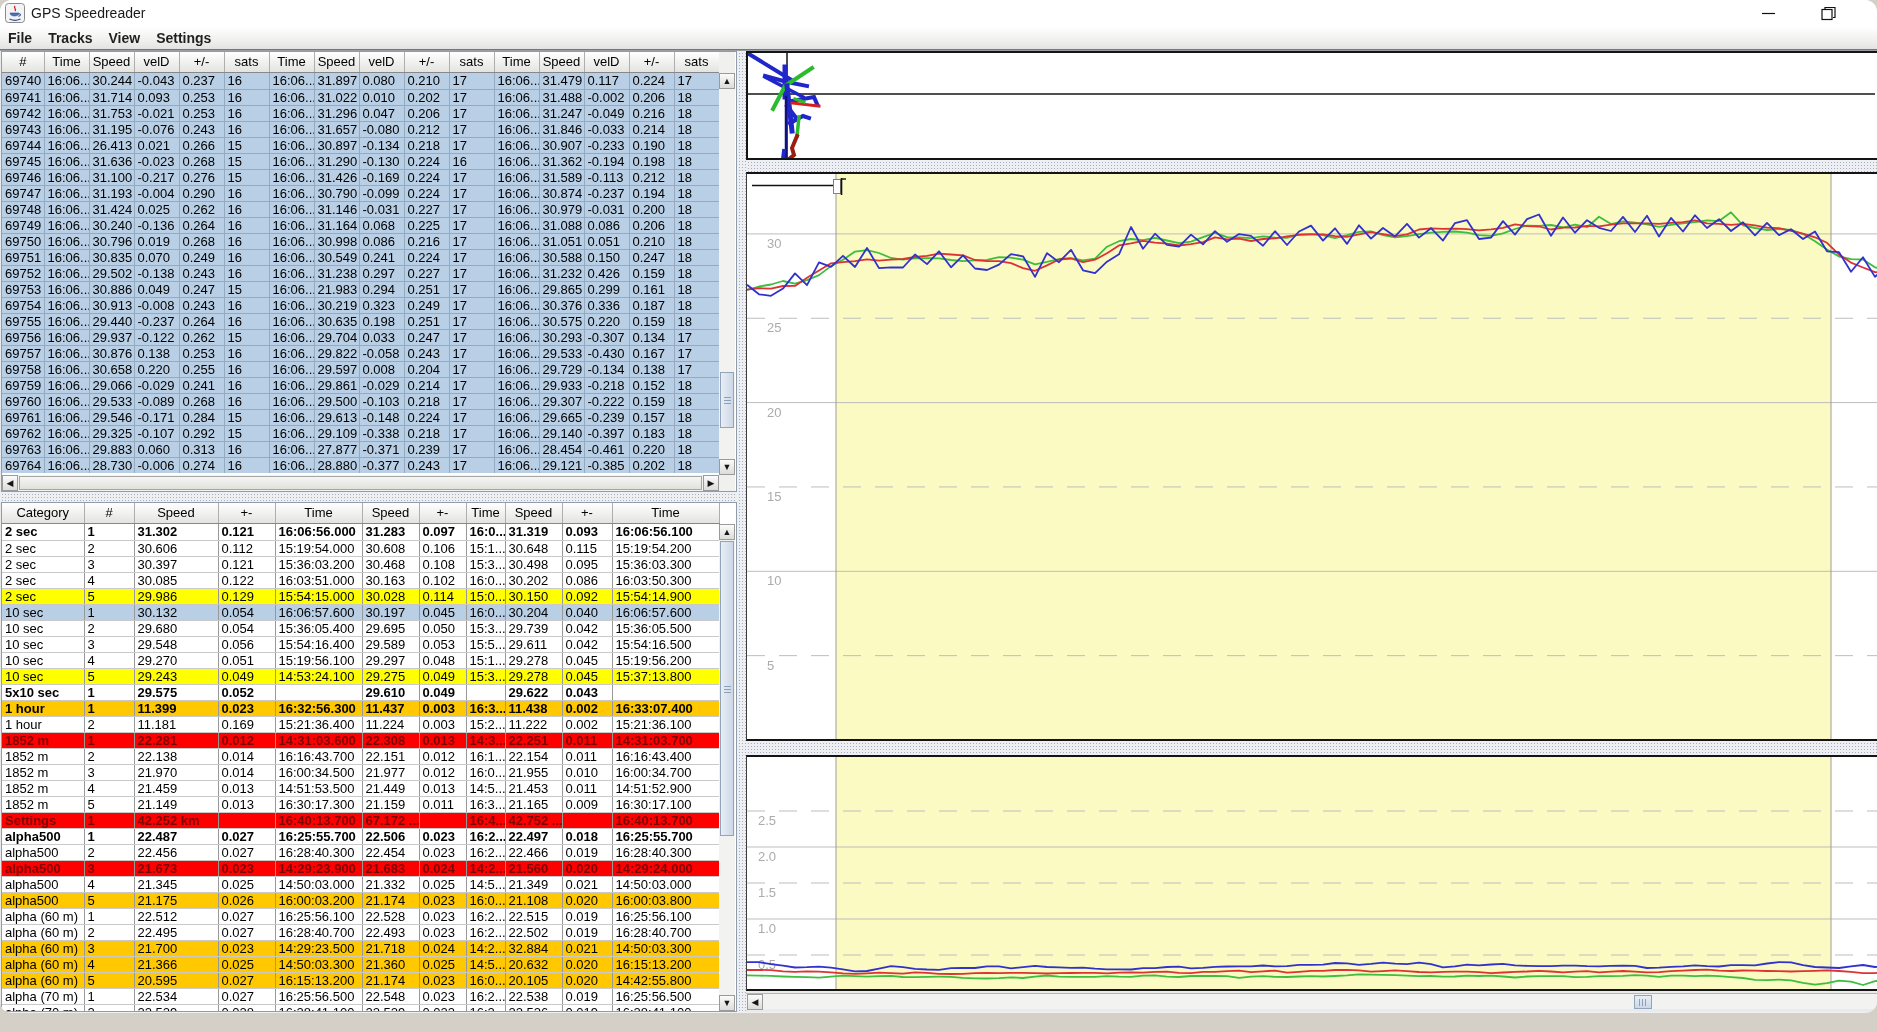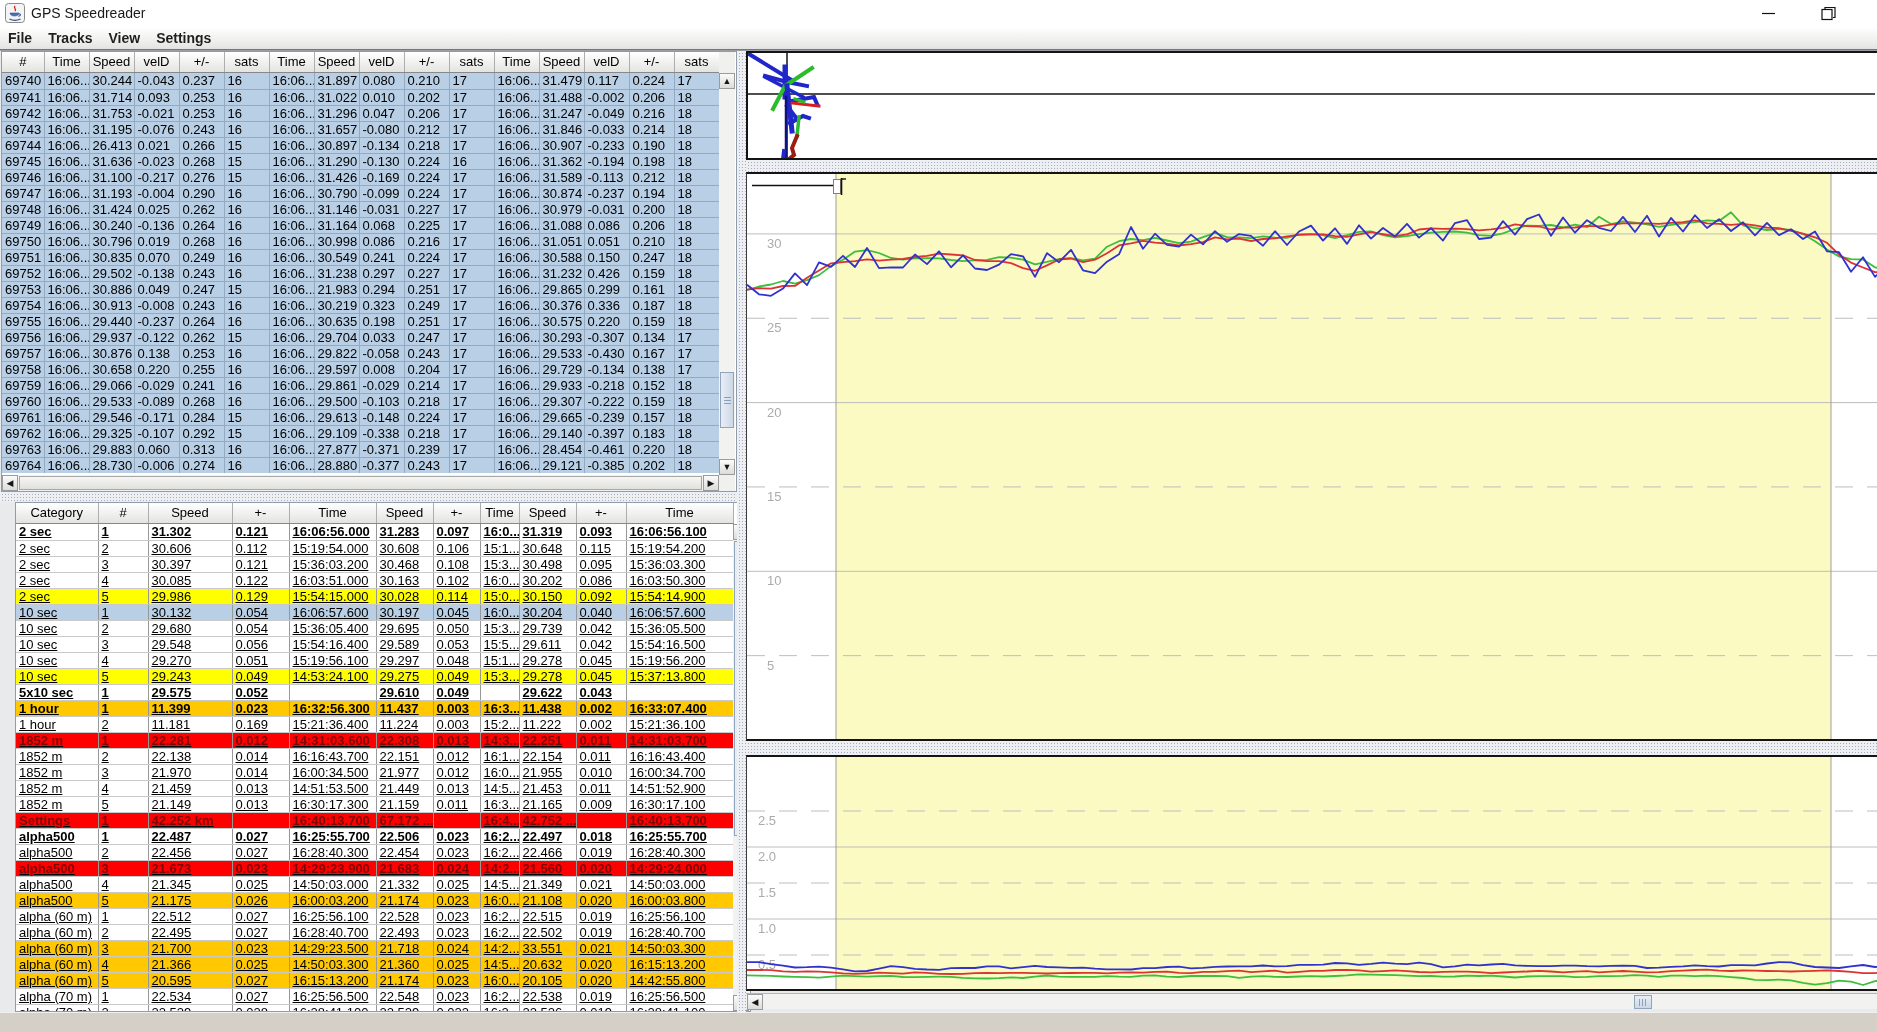--- a/index.html
+++ b/index.html
@@ -1,18 +1,18 @@
 <!DOCTYPE html>
 <html><head>
 <meta charset="utf-8">
 <style>
 * { margin:0; padding:0; box-sizing:border-box; }
 html,body { background:#d4d0c8; }
 body { font-family:"Liberation Sans", sans-serif; -webkit-font-smoothing:antialiased; }
-#app { position:relative; width:1877px; height:1013px; background:#f0f0f0; overflow:hidden; }
+#app { position:relative; width:1877px; height:1013px; background:#f0f0f0; overflow:hidden;border-radius:12px; }
 
 
 .titlebar { position:absolute; left:0; top:0; width:1877px; height:27px; background:#ffffff; }
 .appicon { position:absolute; left:5px; top:3px; width:20px; height:20px; }
 .title-text { position:absolute; left:31px; top:5px; font-size:14px; color:#1a1a1a; }
 .winbtn { position:absolute; top:0; width:40px; height:27px; display:flex; align-items:center; justify-content:center; }
 .winbtn.min { left:1748px; }
 .winbtn.max { left:1808px; }
 
 
@@ -21,36 +21,36 @@
   padding-left:7px; }
 .menu-item { display:inline-block; padding:3px 8px 0 8px; margin-right:0; font-weight:bold; font-size:14px; color:#1f1f1f; }
 .menu-item:first-child { padding-left:1px; }
 
 
 .contentbg { position:absolute; left:0; top:50px; width:1877px; height:962px; background:#e9eaec; border-top:1px solid #9a9da4; }
 
 
 .scrollpane { position:absolute; border:1px solid #8e9cac; background:#ffffff; overflow:hidden; }
 #topPane { left:1px; top:51px; width:736px; height:441px; }
-#botPane { left:15px; top:502px; width:736px; height:510px; }
+#botPane { left:1px; top:502px; width:736px; height:510px; }
 table.tbl { border-collapse:collapse; table-layout:fixed; font-size:13px; color:#000; }
 .tbl td { height:16px; line-height:15px; padding:0 0 0 3px; white-space:nowrap; overflow:hidden; }
 .tbl th { height:20px; font-weight:normal; text-align:center; white-space:nowrap; overflow:hidden;
   background:linear-gradient(#ffffff,#eeeeec 60%,#e3e3e1); border-right:1px solid #aeaeae; border-bottom:1px solid #888888; padding:0 2px; }
 #ptTable td { background:#b8cfe5; border-right:1px solid #94aac1; border-bottom:1px solid #94aac1; }
 #rtTable td { border-right:1px solid #989898; border-bottom:1px solid #c9c9c9; background:#fff; }
 #rtTable tr.yellow td { background:#ffff00; }
 #rtTable tr.orange td { background:#ffc800; }
 #rtTable tr.red td { background:#ff0000; color:#7d0400; }
 #rtTable tr.selected td { background:#b8cfe5; }
 #rtTable tr.bold td { font-weight:bold; }
 .tblhead { position:absolute; left:0; top:0; }
 .tblbody { position:absolute; left:0; }
 #topPane .tblbody { top:21px; height:400px; overflow:hidden; }
-#botPane .tblbody { top:21px; height:487px; overflow:hidden;text-decoration:underline; }
+#botPane .tblbody { top:21px; height:487px; overflow:hidden; }
 
 
 .sb { position:absolute; background:#f2f2f0; }
 .sbbtn { position:absolute; width:16px; height:16px; background:linear-gradient(#fbfbfb,#dcdcda);
   border:1px solid #9b9b9b; color:#161616; font-size:9px; line-height:14px; text-align:center; }
 .sbthumbv { position:absolute; left:1px; width:14px; background:linear-gradient(90deg,#e9eef5,#ccd8e7); border:1px solid #92a4bb; }
 .sbthumbv:after { content:""; position:absolute; left:3px; top:50%; margin-top:-4px; width:7px; height:8px;
   background:repeating-linear-gradient(0deg,#8ba0b9 0 1px,rgba(0,0,0,0) 1px 3px); }
 .sbthumbh { position:absolute; top:1px; height:14px; background:linear-gradient(#f6f6f4,#e0e0dc); border:1px solid #a6a6a6; }
 .sbthumbh.blue { background:linear-gradient(#e9eef5,#ccd8e7); border:1px solid #92a4bb; }
@@ -1035,21 +1035,21 @@
             </tr>
             <tr class="orange">
               <td>alpha (60 m)</td>
               <td>3</td>
               <td>21.700</td>
               <td>0.023</td>
               <td>14:29:23.500</td>
               <td>21.718</td>
               <td>0.024</td>
               <td>14:2...</td>
-              <td>33.551</td>
+              <td>32.884</td>
               <td>0.021</td>
               <td>14:50:03.300</td>
             </tr>
             <tr class="orange">
               <td>alpha (60 m)</td>
               <td>4</td>
               <td>21.366</td>
               <td>0.025</td>
               <td>14:50:03.300</td>
               <td>21.360</td>

